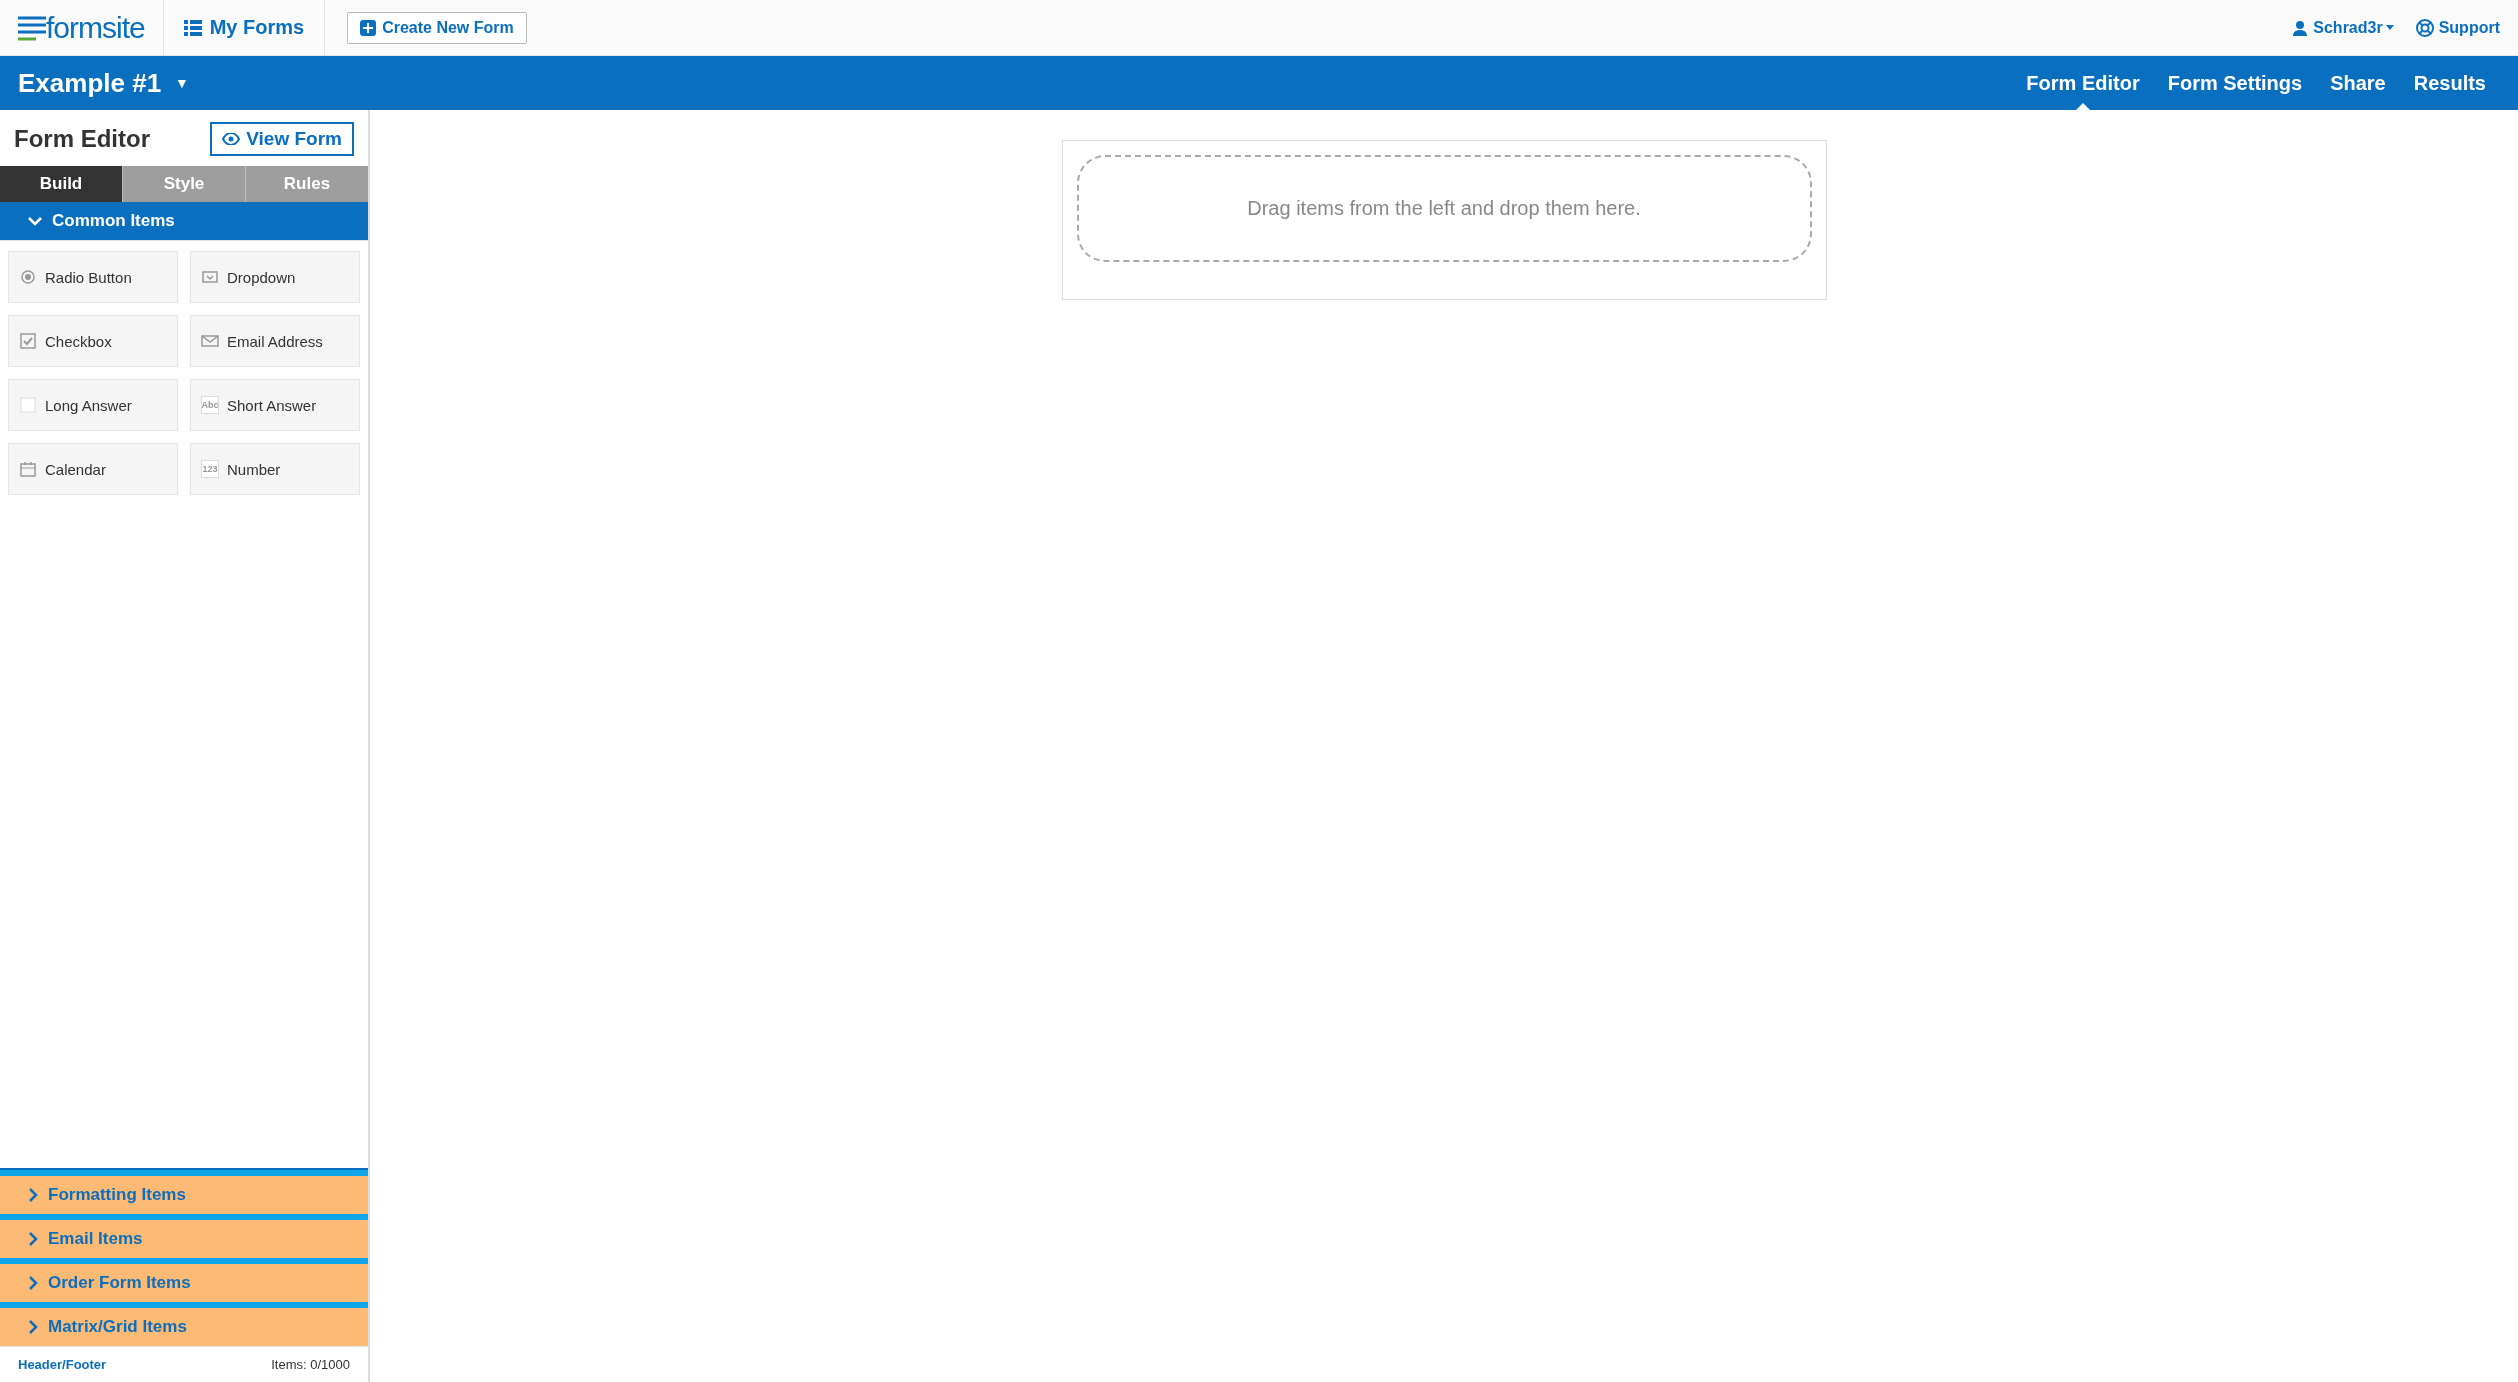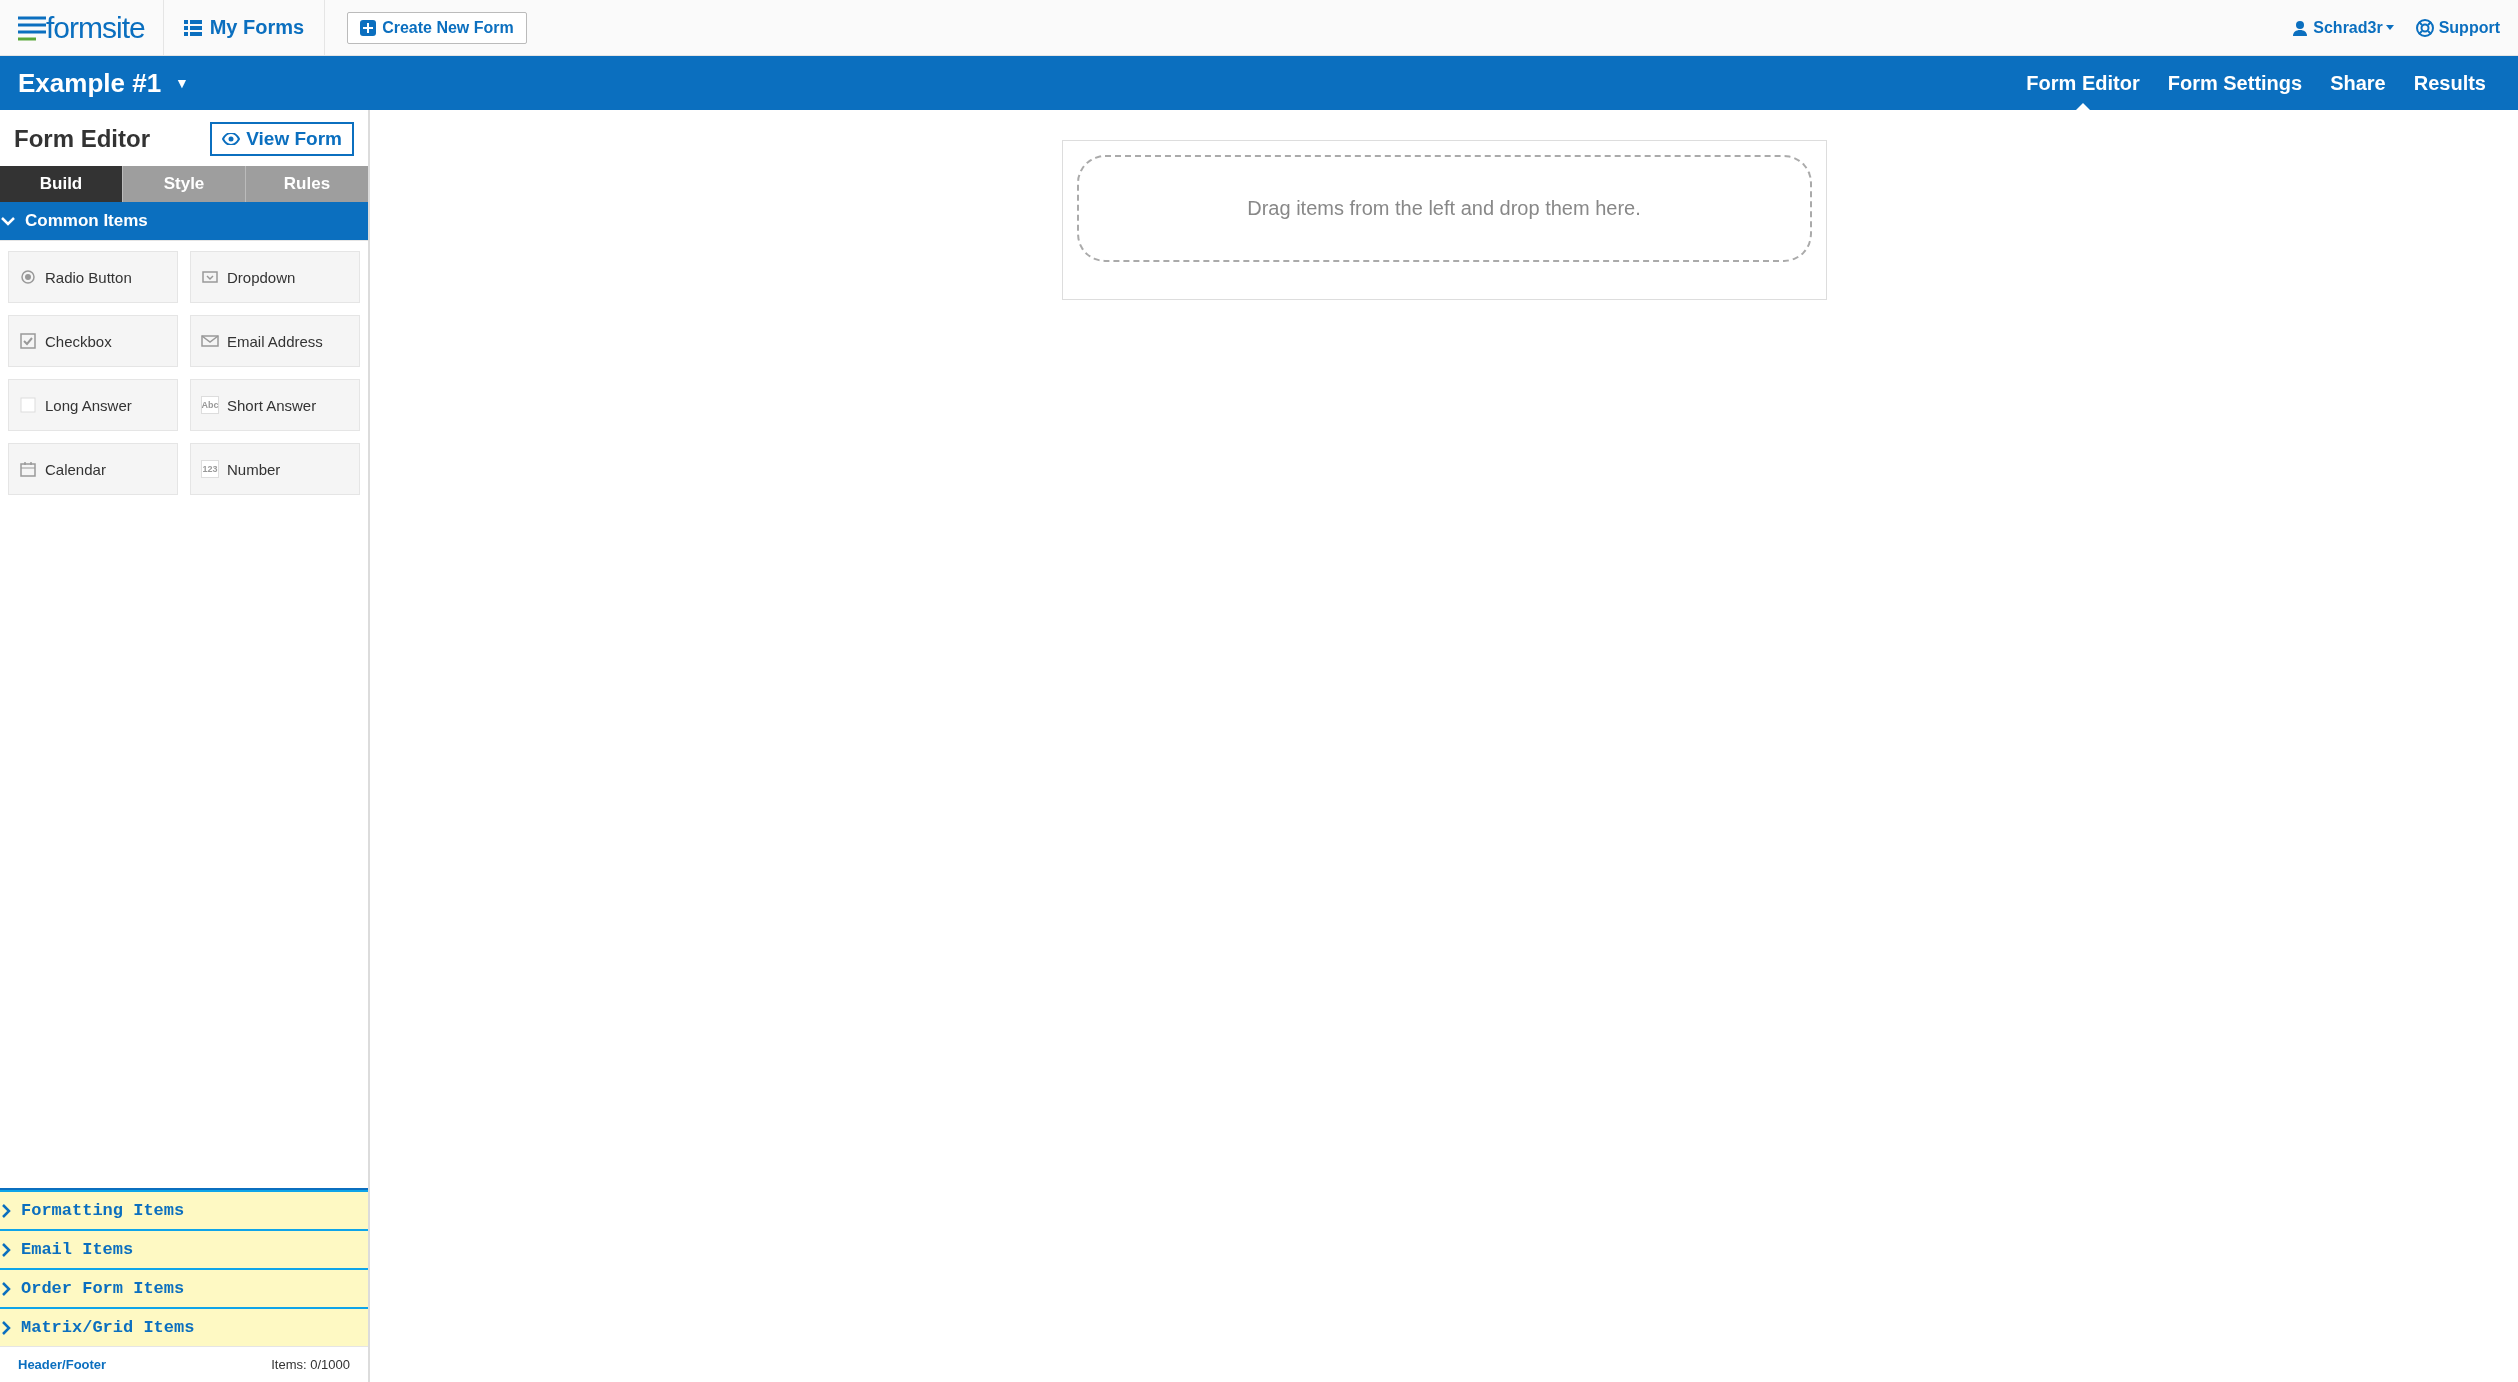--- a/index.html
+++ b/index.html
@@ -36,22 +36,22 @@
 .editor-header { display: flex; align-items: center; justify-content: space-between; padding: 12px 14px 10px; }
 .editor-title { font-size: 24px; font-weight: 700; color: #333; }
 .view-form-btn { display: flex; align-items: center; font-size: 19px; font-weight: 700; color: #0b6fbf; border: 2px solid #0b6fbf; background: #fff; padding: 4px 10px; cursor: pointer; }
 .view-form-btn svg { margin-right: 6px; }
 
 .editor-tabs { display: flex; }
 .editor-tab { flex: 1; text-align: center; padding: 8px 0; font-size: 17px; font-weight: 700; cursor: pointer; }
 .editor-tab.active { background: #333; color: #fff; }
 .editor-tab.inactive { background: #9e9e9e; color: #fff; border-left: 1px solid #bbb; }
 
-.category-header { display: flex; align-items: center; background: #0b6fbf; color: #fff; font-size: 17px; font-weight: 700; padding: 9px 1px; cursor: pointer; }
-.category-header.collapsed { background: #fef9c3; color: #0b6fbf; border-top: 2px solid #0ea5e9; font-family: Liberation Mono, monospace; }
+.category-header { display: flex; align-items: center; background: #0b6fbf; color: #fff; font-size: 17px; font-weight: 700; padding: 9px 28px; cursor: pointer; }
+.category-header.collapsed { background: #fdba74; color: #0b6fbf; border-top: 6px solid #0ea5e9; }
 .category-header svg { margin-right: 10px; }
 
 .items-grid { padding: 10px 8px; overflow-y: auto; flex: 0 0 295px; border-top: 1px solid #e5e5e5; }
 .items-row { display: flex; gap: 12px; margin-bottom: 12px; }
 .item-block { flex: 1; display: flex; align-items: center; background: #f5f5f5; border: 1px solid #e5e5e5; padding: 16px 10px; font-size: 15px; color: #333; cursor: grab; }
 .item-block .item-icon { width: 18px; height: 18px; margin-right: 8px; display: flex; align-items: center; justify-content: center; color: #999; font-size: 11px; }
 
 .categories-collapsed { border-top: 2px solid #0b6fbf; margin-top: auto; position: absolute; bottom: 36px; left: 0; right: 0; background: #fff; }
 
 .sidebar-footer { position: absolute; bottom: 0; left: 0; right: 0; display: flex; justify-content: space-between; align-items: center; padding: 10px 18px; border-top: 1px solid #e5e5e5; font-size: 13px; background: #fff; }

